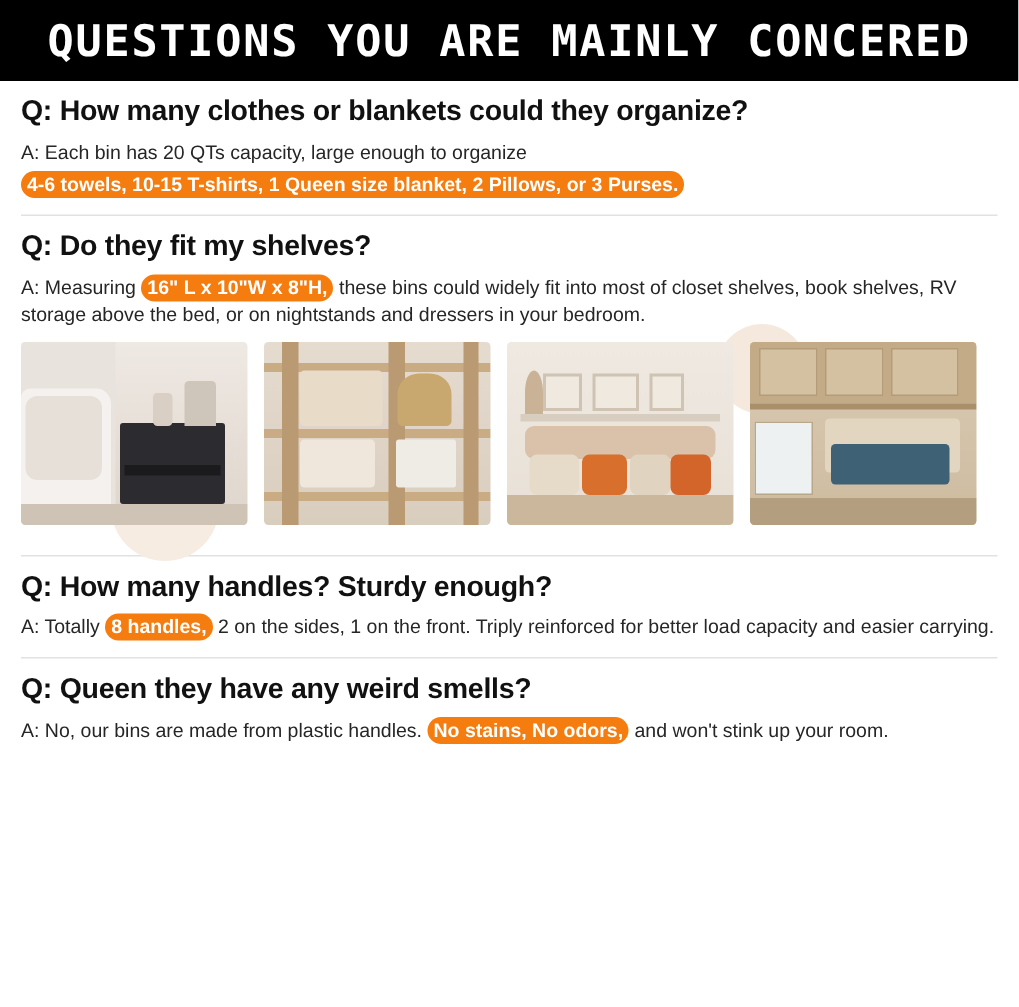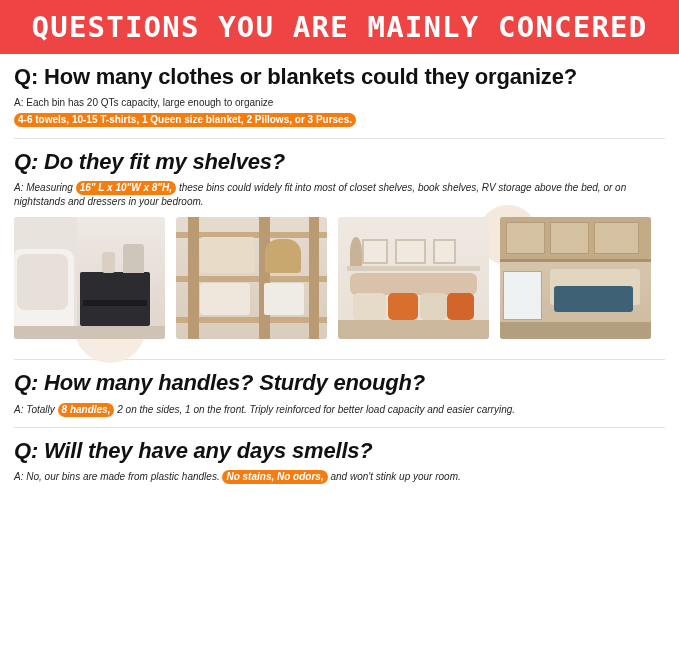--- a/index.html
+++ b/index.html
@@ -16,21 +16,21 @@
     overflow: hidden;
   }
   .page {
     width: 679px;
     height: 671px;
     position: relative;
     background: #ffffff;
   }
   
   .banner {
-    background: #ef4444;
+    background: #000000;
     height: 54px;
     display: flex;
     align-items: center;
     justify-content: center;
     padding: 0 6px;
   }
   .banner-title {
     color: #ffffff;
     font-family: "DejaVu Sans Mono", monospace;
     font-weight: bold;
@@ -41,32 +41,31 @@
   }
   
   .content {
     padding: 0 14px;
   }
   .qa {
     padding: 10px 0 10px 0;
   }
   .qa.divided {
     border-top: 1px solid #e2e2e2;
-    font-style: italic;
   }
   .question {
-    font-size: 22px;
+    font-size: 19px;
     font-weight: bold;
     color: #111111;
     letter-spacing: -0.2px;
     margin: 0 0 7px 0;
     line-height: 1.15;
   }
   .answer {
-    font-size: 10px;
+    font-size: 13px;
     color: #262626;
     line-height: 1.42;
     margin: 0;
   }
   .hl {
     background: #f57c0f;
     color: #ffffff;
     font-weight: bold;
     padding: 1px 4px 2px 4px;
     border-radius: 10px;
@@ -235,21 +234,21 @@
     <div class="qa divided">
       <div class="question">Q: How many handles? Sturdy enough?</div>
       <div class="answer">
         <span>A: Totally</span>
         <span class="hl">8 handles,</span>
         <span>2 on the sides, 1 on the front. Triply reinforced for better load capacity and easier carrying.</span>
       </div>
     </div>
 
     <div class="qa divided">
-      <div class="question">Q: Will they have any days smells?</div>
+      <div class="question">Q: Queen they have any weird smells?</div>
       <div class="answer">
         <span>A: No, our bins are made from plastic handles.</span>
         <span class="hl">No stains, No odors,</span>
         <span>and won't stink up your room.</span>
       </div>
     </div>
 
 
   </div>
 </div>

